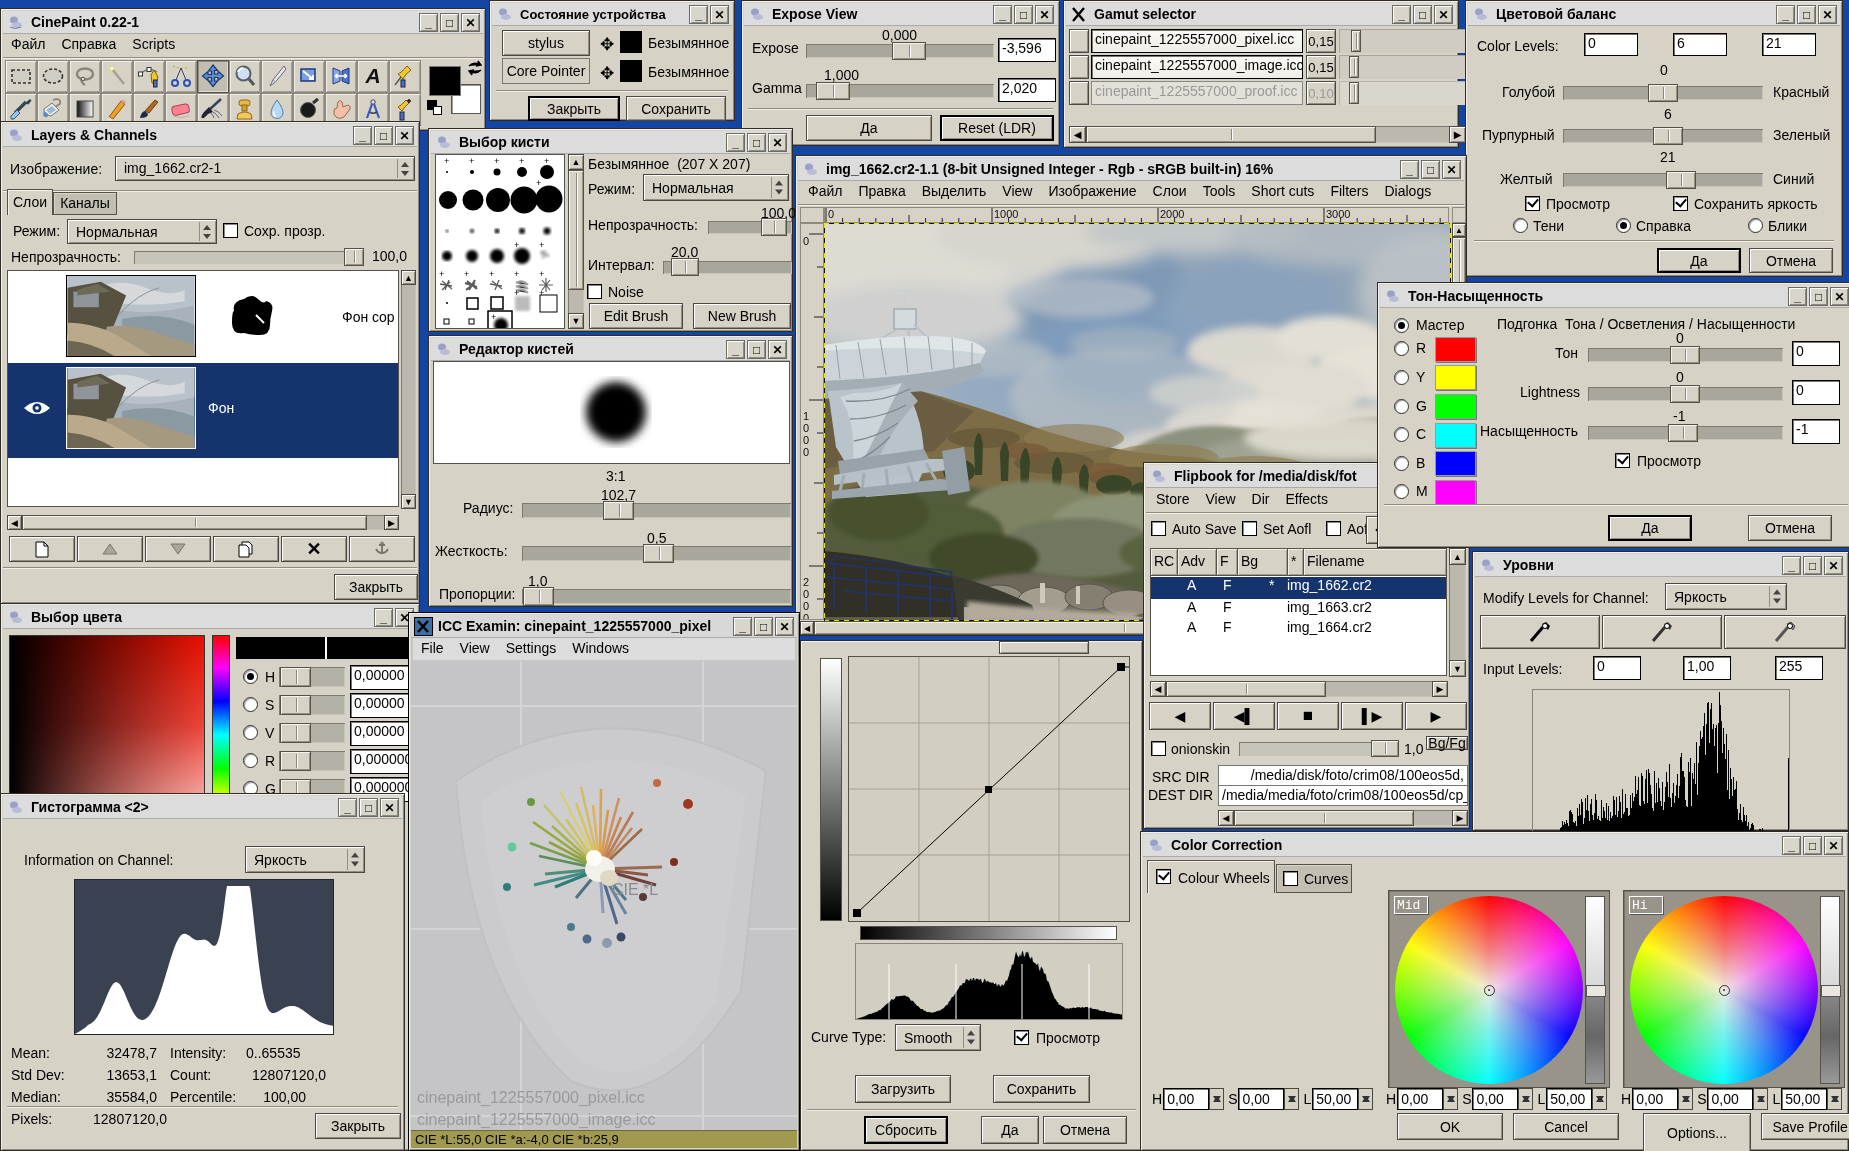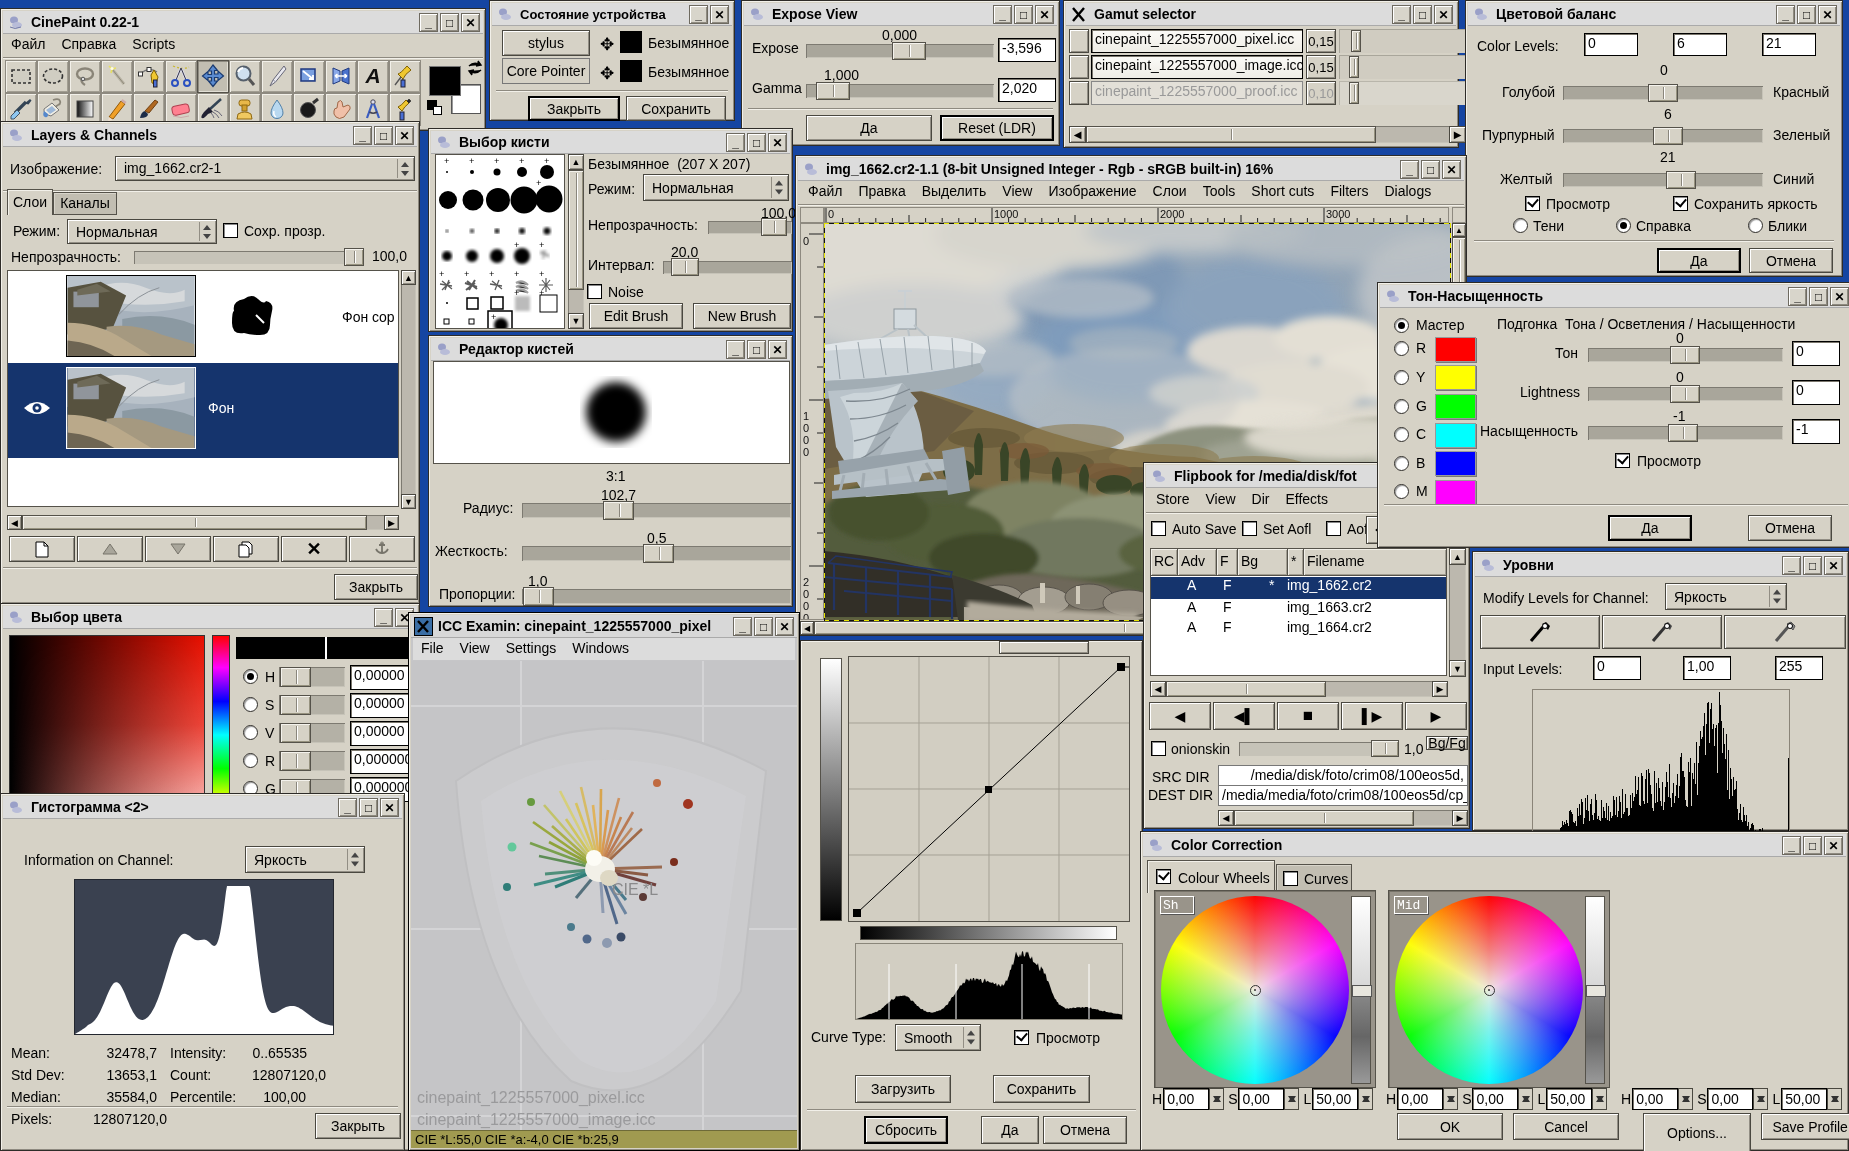--- a/index.html
+++ b/index.html
@@ -1220,21 +1220,21 @@
       </div>
     </div>
     <div style="position:absolute;left:71px;top:60px;width:260px;height:156px;background:#3a4150;border:1px solid #23272f">
       <svg width="258" height="154" id="whist">
           <path d="M0 154 L0 154.0 L1 153.4 L2 152.8 L3 152.3 L4 151.7 L5 151.1 L6 150.4 L7 149.8 L8 149.1 L9 148.4 L10 147.7 L11 146.9 L12 146.0 L13 145.0 L14 144.6 L15 144.1 L16 143.5 L17 142.8 L18 142.0 L19 141.0 L20 139.9 L21 138.6 L22 137.2 L23 135.6 L24 133.8 L25 131.9 L26 129.8 L27 127.6 L28 125.3 L29 122.9 L30 120.5 L31 118.0 L32 115.6 L33 113.2 L34 111.0 L35 108.9 L36 107.1 L37 105.5 L38 104.1 L39 103.1 L40 102.5 L41 102.2 L42 102.3 L43 102.7 L44 103.5 L45 104.6 L46 106.1 L47 107.8 L48 109.7 L49 111.8 L50 114.1 L51 116.5 L52 118.9 L53 121.3 L54 123.6 L55 125.9 L56 128.1 L57 130.1 L58 131.9 L59 133.6 L60 135.1 L61 136.4 L62 137.5 L63 138.4 L64 139.1 L65 139.5 L66 139.8 L67 139.9 L68 139.9 L69 139.6 L70 139.2 L71 138.6 L72 137.8 L73 136.9 L74 135.8 L75 134.6 L76 133.2 L77 131.6 L78 129.8 L79 127.9 L80 125.9 L81 123.6 L82 121.3 L83 118.7 L84 116.1 L85 113.2 L86 110.3 L87 107.2 L88 104.1 L89 100.8 L90 97.5 L91 94.1 L92 90.7 L93 87.4 L94 84.0 L95 80.7 L96 77.5 L97 74.4 L98 71.4 L99 68.6 L100 65.9 L101 63.5 L102 61.4 L103 59.4 L104 57.8 L105 56.4 L106 55.3 L107 54.5 L108 54.0 L109 53.8 L110 53.7 L111 54.0 L112 54.4 L113 54.9 L114 55.6 L115 56.3 L116 57.1 L117 57.9 L118 58.6 L119 59.2 L120 59.7 L121 60.0 L122 60.2 L123 60.3 L124 60.3 L125 60.1 L126 60.0 L127 59.8 L128 59.7 L129 59.6 L130 59.8 L131 60.1 L132 60.6 L133 61.3 L134 62.1 L135 63.1 L136 64.1 L137 65.0 L138 65.6 L139 66.0 L140 65.8 L141 65.0 L142 63.4 L143 61.0 L144 57.7 L145 53.4 L146 48.1 L147 42.0 L148 35.1 L149 27.6 L150 19.6 L151 11.4 L152 6.0 L153 6.0 L154 6.0 L155 6.0 L156 6.0 L157 6.0 L158 6.0 L159 6.0 L160 6.0 L161 6.0 L162 6.0 L163 6.0 L164 6.0 L165 6.0 L166 6.0 L167 6.0 L168 6.0 L169 6.0 L170 6.0 L171 6.0 L172 6.0 L173 6.0 L174 6.0 L175 7.7 L176 15.6 L177 24.0 L178 32.8 L179 41.8 L180 50.9 L181 60.0 L182 68.8 L183 77.4 L184 85.5 L185 93.0 L186 100.0 L187 106.2 L188 111.7 L189 116.5 L190 120.6 L191 124.0 L192 126.7 L193 128.9 L194 130.5 L195 131.7 L196 132.5 L197 132.9 L198 133.1 L199 133.1 L200 132.8 L201 132.5 L202 132.0 L203 131.5 L204 130.9 L205 130.3 L206 129.7 L207 129.1 L208 128.5 L209 128.0 L210 127.5 L211 127.1 L212 126.7 L213 126.4 L214 126.2 L215 126.0 L216 125.9 L217 125.9 L218 125.9 L219 126.1 L220 126.3 L221 126.6 L222 126.9 L223 127.3 L224 127.8 L225 128.4 L226 128.9 L227 129.6 L228 130.2 L229 130.9 L230 131.7 L231 132.4 L232 133.2 L233 133.9 L234 134.7 L235 135.5 L236 136.2 L237 136.9 L238 137.7 L239 138.3 L240 139.0 L241 139.7 L242 140.3 L243 140.8 L244 141.4 L245 141.9 L246 142.4 L247 142.8 L248 143.2 L249 143.6 L250 143.9 L251 144.3 L252 144.5 L253 144.8 L254 145.0 L255 145.2 L256 145.4 L257 145.6 L258 145.7 L258 154 Z" fill="#fff"></path>
         </svg>
     </div>
     <div class="lbl" style="left:8px;top:226px">Mean:</div>
       <div class="lbl" style="left:100px;top:226px;width:54px;text-align:right">32478,7</div>
     <div class="lbl" style="left:167px;top:226px">Intensity:</div>
-      <div class="lbl" style="left:234px;top:226px;width:70px;text-align:right">0..65535</div>
+      <div class="lbl" style="left:243px;top:226px;width:70px;text-align:left">0..65535</div>
     <div class="lbl" style="left:8px;top:248px">Std Dev:</div>
       <div class="lbl" style="left:100px;top:248px;width:54px;text-align:right">13653,1</div>
     <div class="lbl" style="left:167px;top:248px">Count:</div>
       <div class="lbl" style="left:243px;top:248px;width:80px;text-align:right">12807120,0</div>
     <div class="lbl" style="left:8px;top:270px">Median:</div>
       <div class="lbl" style="left:100px;top:270px;width:54px;text-align:right">35584,0</div>
     <div class="lbl" style="left:167px;top:270px">Percentile:</div>
       <div class="lbl" style="left:243px;top:270px;width:60px;text-align:right">100,00</div>
     <div class="lbl" style="left:8px;top:292px">Pixels:</div>
       <div class="lbl" style="left:88px;top:292px;width:76px;text-align:right">12807120,0</div>
@@ -1393,27 +1393,27 @@
   </div>
   <div class="body">
     <div style="position:absolute;left:4px;top:3px;width:128px;height:33px;background:#d6d2c6;border:1px solid #55524a;border-bottom:none;box-shadow:inset 1px 1px 0 #f2f0e9">
       <div class="chk on" style="left:8px;top:8px"></div>
         <div class="lbl" style="left:30px;top:9px">Colour Wheels</div>
     </div>
     <div style="position:absolute;left:133px;top:7px;width:76px;height:29px;background:#c2beb2;border:1px solid #55524a;box-shadow:inset 1px 1px 0 #d8d5cb">
       <div class="chk" style="left:6px;top:6px"></div>
         <div class="lbl" style="left:27px;top:6px">Curves</div>
     </div>
-    <div class="wheelbox" style="left:11px;top:33px">
-        <div class="wlabel">Sh</div>
+    <div class="wheelbox" style="left:245px;top:33px">
+        <div class="wlabel">Mid</div>
         <div class="wheel"></div>
         <div class="wbar"></div>
       </div>
-    <div class="wheelbox" style="left:245px;top:33px">
-        <div class="wlabel">Mid</div>
+    <div class="wheelbox" style="left:480px;top:33px">
+        <div class="wlabel">Hi</div>
         <div class="wheel"></div>
         <div class="wbar"></div>
       </div>
     <div class="hslrow" style="left:8px;top:230px">
         <b>H</b>
         <span class="entry2">0,00</span>
         <span class="sp2"></span>
         <b>S</b>
         <span class="entry2">0,00</span>
         <span class="sp2"></span>

